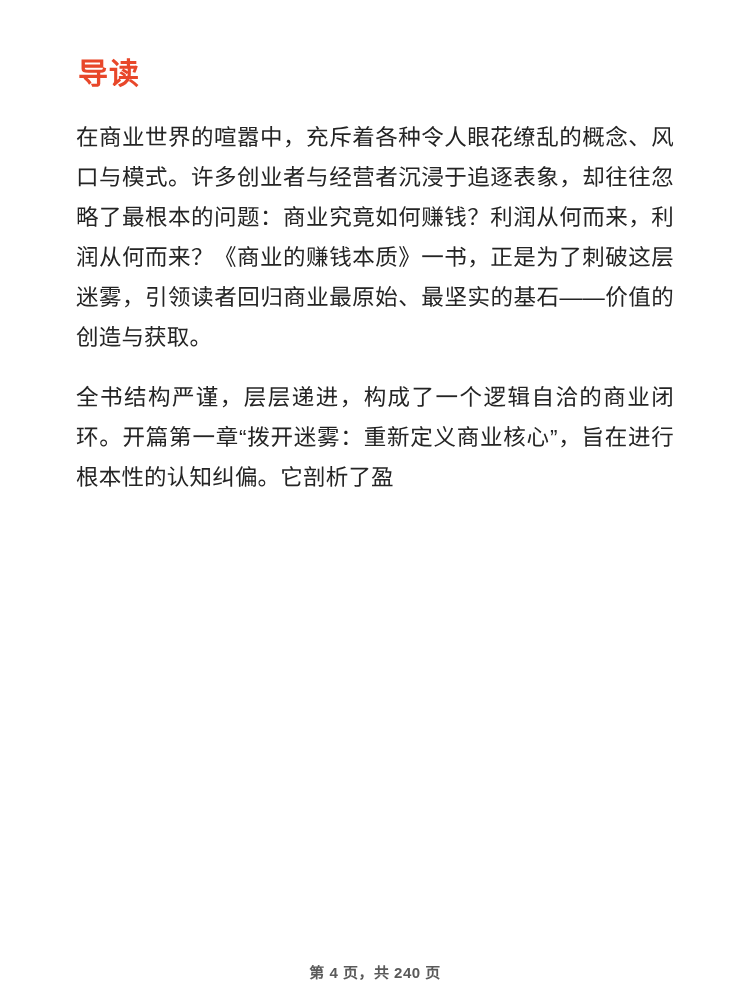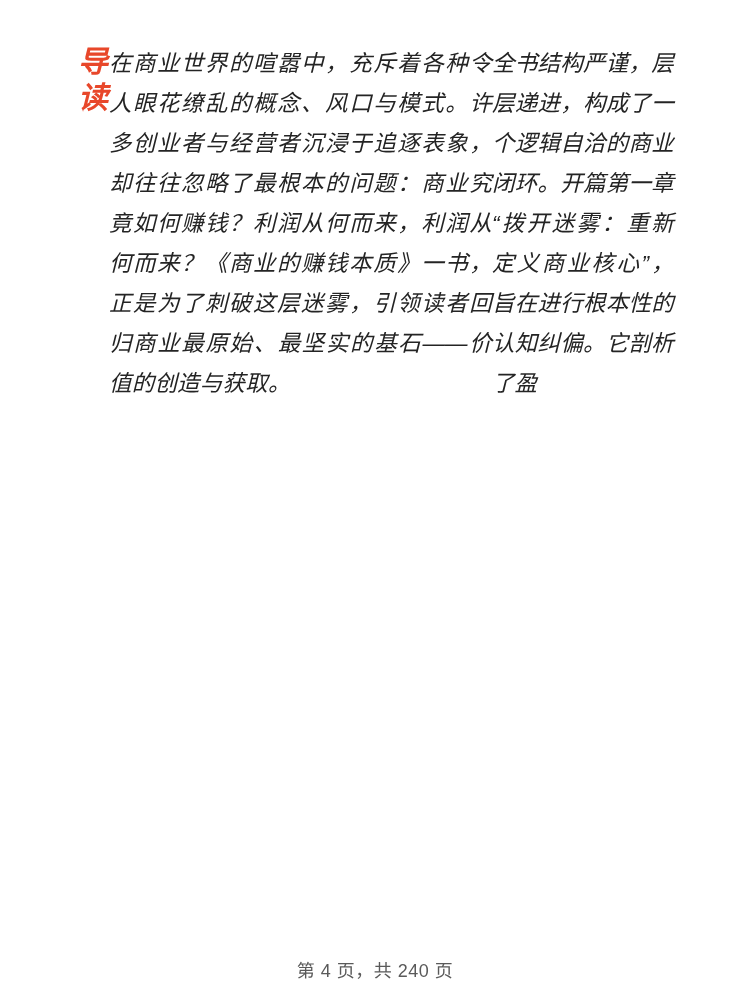--- a/index.html
+++ b/index.html
@@ -11,25 +11,24 @@
     width: 750px;
     height: 1000px;
     position: relative;
     font-family: "Liberation Sans", "DejaVu Sans", sans-serif;
     color: #262626;
     overflow: hidden;
   }
   .page {
     position: absolute;
     inset: 0;
-    padding: 44px 76px 0 76px;
+    padding: 56px 76px 0 76px;
     box-sizing: border-box;
     display: flex;
-    flex-direction: row;
-    font-style: italic;
+    flex-direction: column;
   }
   .doc-title {
     font-size: 30px;
     font-weight: 700;
     color: #e8472a;
     letter-spacing: 1px;
     margin: 0 0 26px 2px;
     line-height: 1.2;
   }
   .body-block {
@@ -44,23 +43,24 @@
   }
   .body-block:last-of-type {
     margin-bottom: 0;
   }
   .page-footer {
     position: absolute;
     left: 0;
     right: 0;
     bottom: 18px;
     text-align: center;
-    font-size: 18px;
+    font-size: 15px;
     color: #5a5a5a;
     letter-spacing: 0.5px;
+    font-weight: bold;
   }
 </style>
 </head>
 <body>
 
 <div class="page">
 
   <h1 class="doc-title">导读</h1>
 
   <p class="body-block">在商业世界的喧嚣中，充斥着各种令人眼花缭乱的概念、风口与模式。许多创业者与经营者沉浸于追逐表象，却往往忽略了最根本的问题：商业究竟如何赚钱？利润从何而来，利润从何而来？《商业的赚钱本质》一书，正是为了刺破这层迷雾，引领读者回归商业最原始、最坚实的基石——价值的创造与获取。</p>

